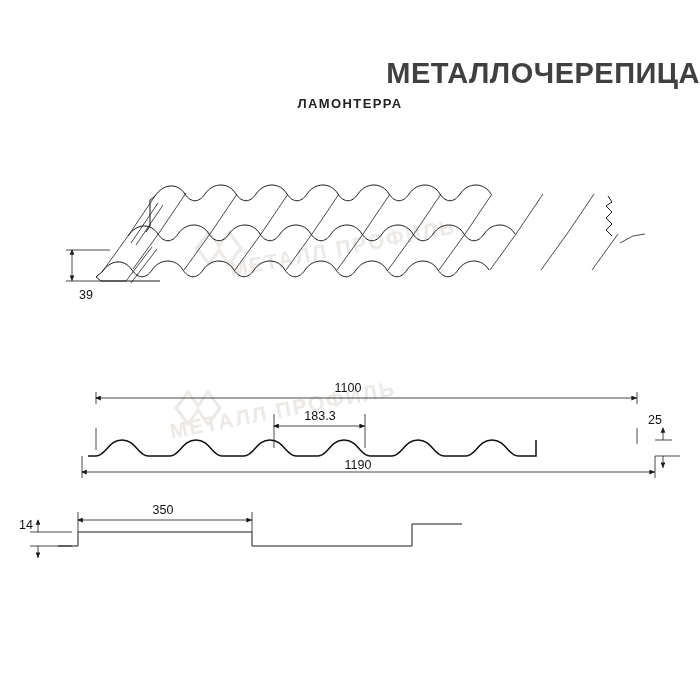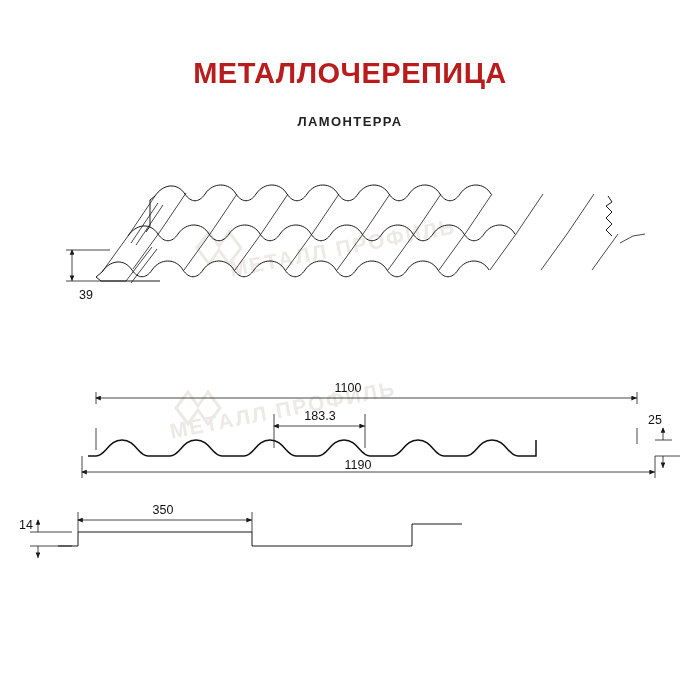--- a/index.html
+++ b/index.html
@@ -25,25 +25,26 @@
     position: absolute;
     top: 58px;
     left: 0;
     width: 700px;
     text-align: center;
   }
   .title-main {
     font-size: 29px;
     font-weight: bold;
     letter-spacing: 0.5px;
-    color: #b91c1c;
+    color: #404040;
     line-height: 1.1;
+    text-align: right;
   }
   .title-sub {
-    margin-top: 24px;
+    margin-top: 6px;
     font-size: 13px;
     font-weight: bold;
     letter-spacing: 1.4px;
     color: #222222;
   }
   svg.drawing {
     position: absolute;
     top: 0;
     left: 0;
     width: 700px;

